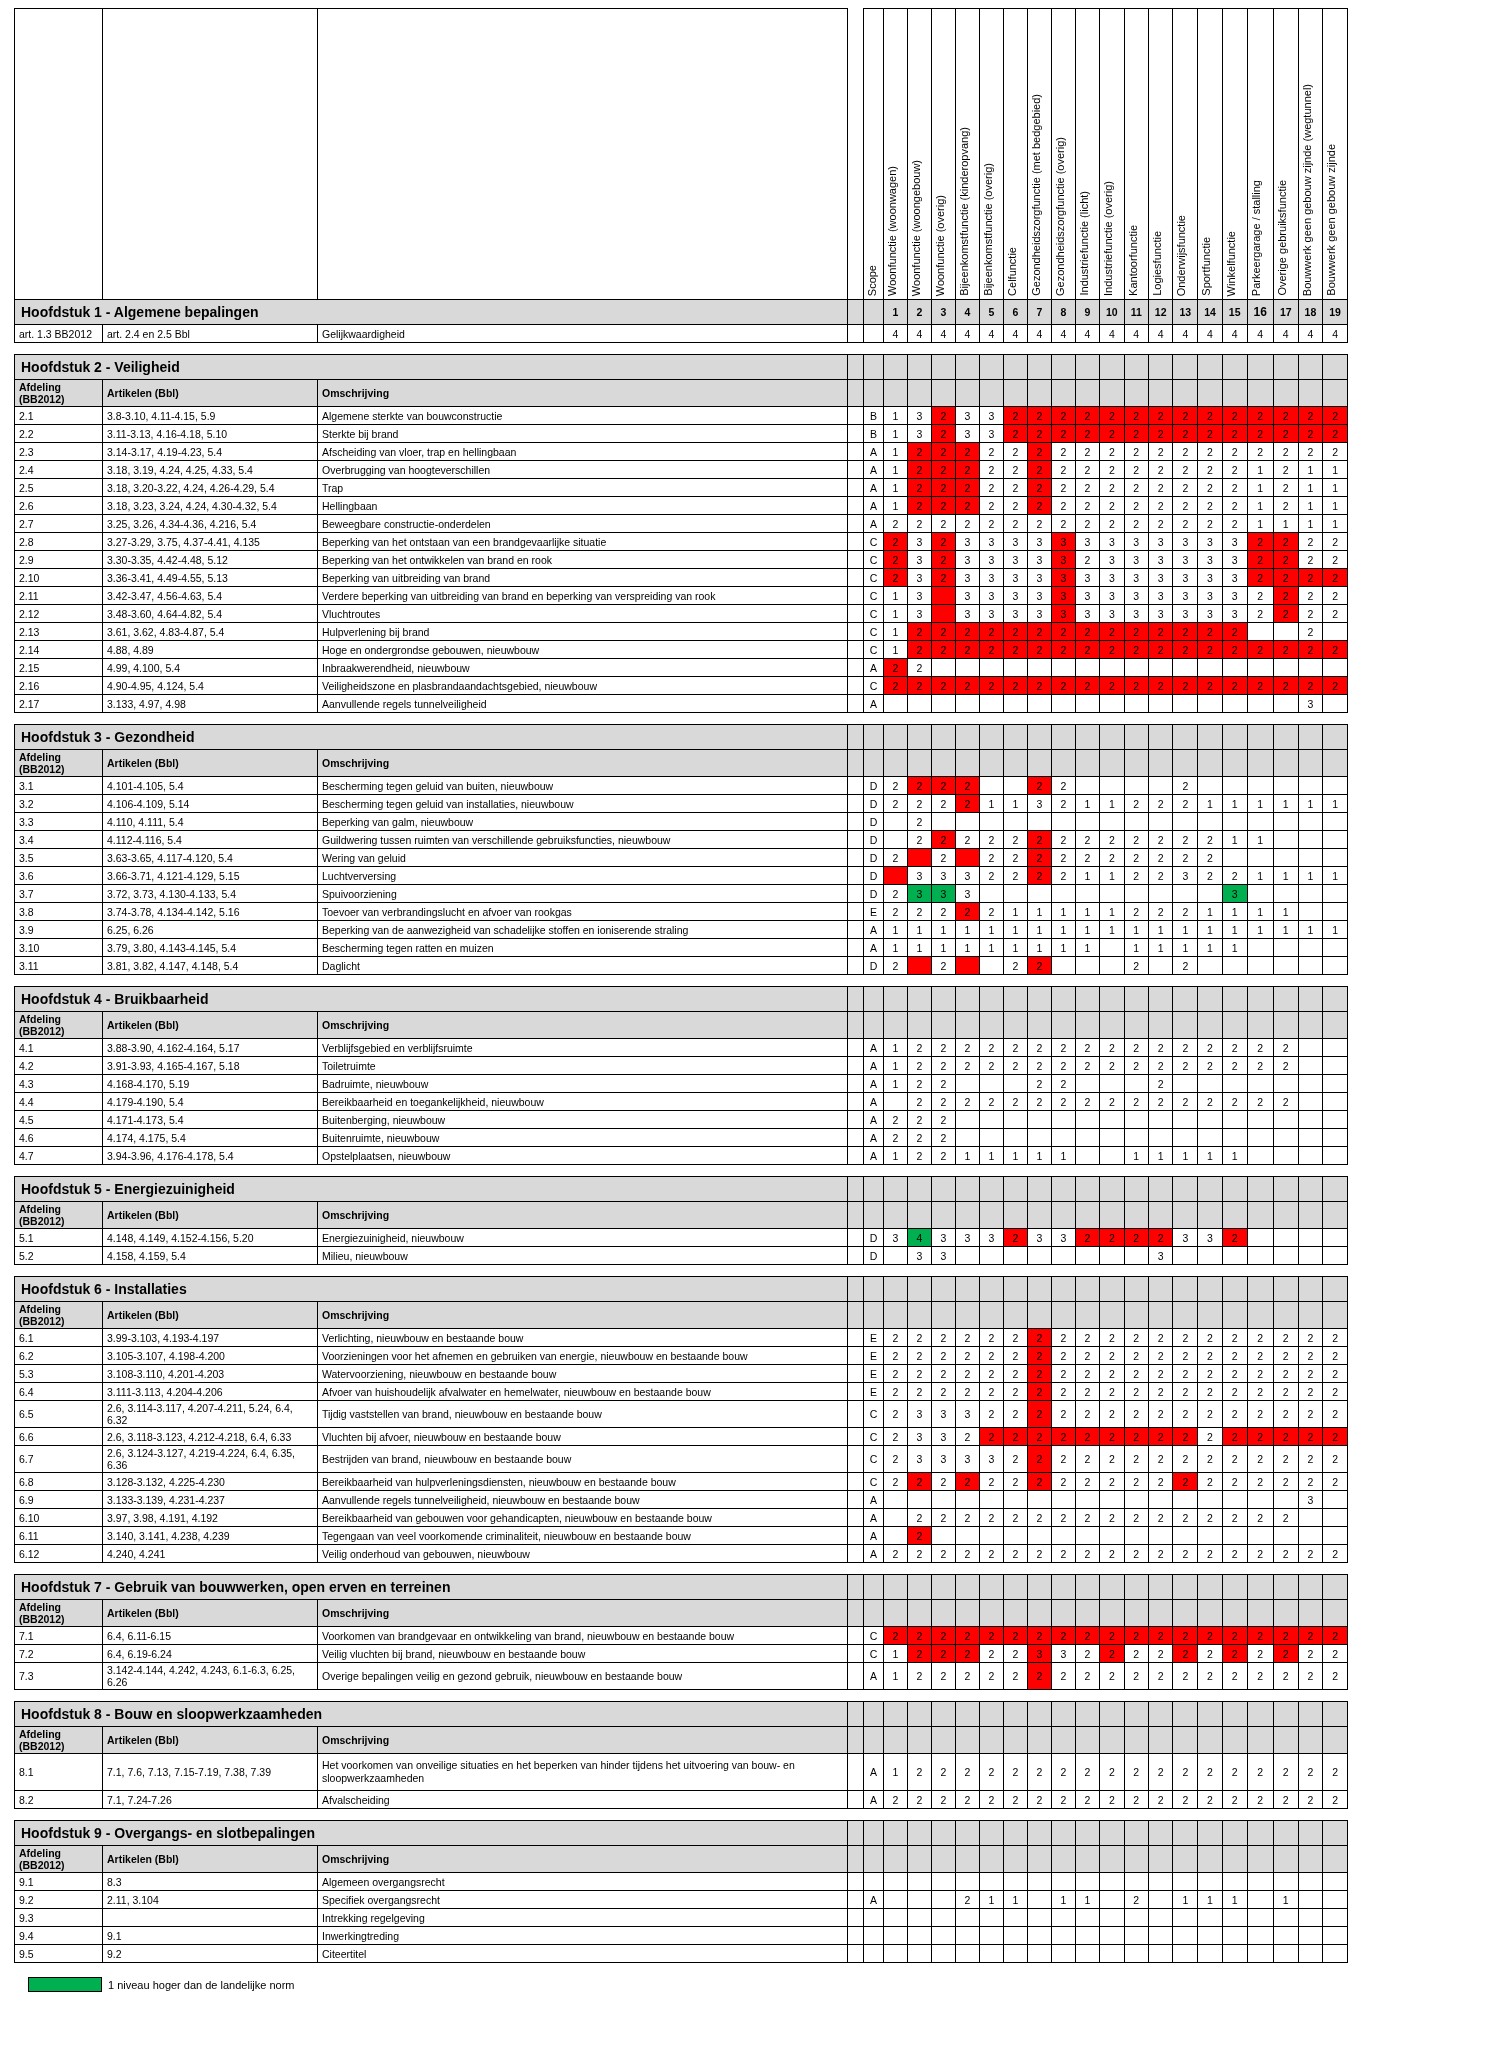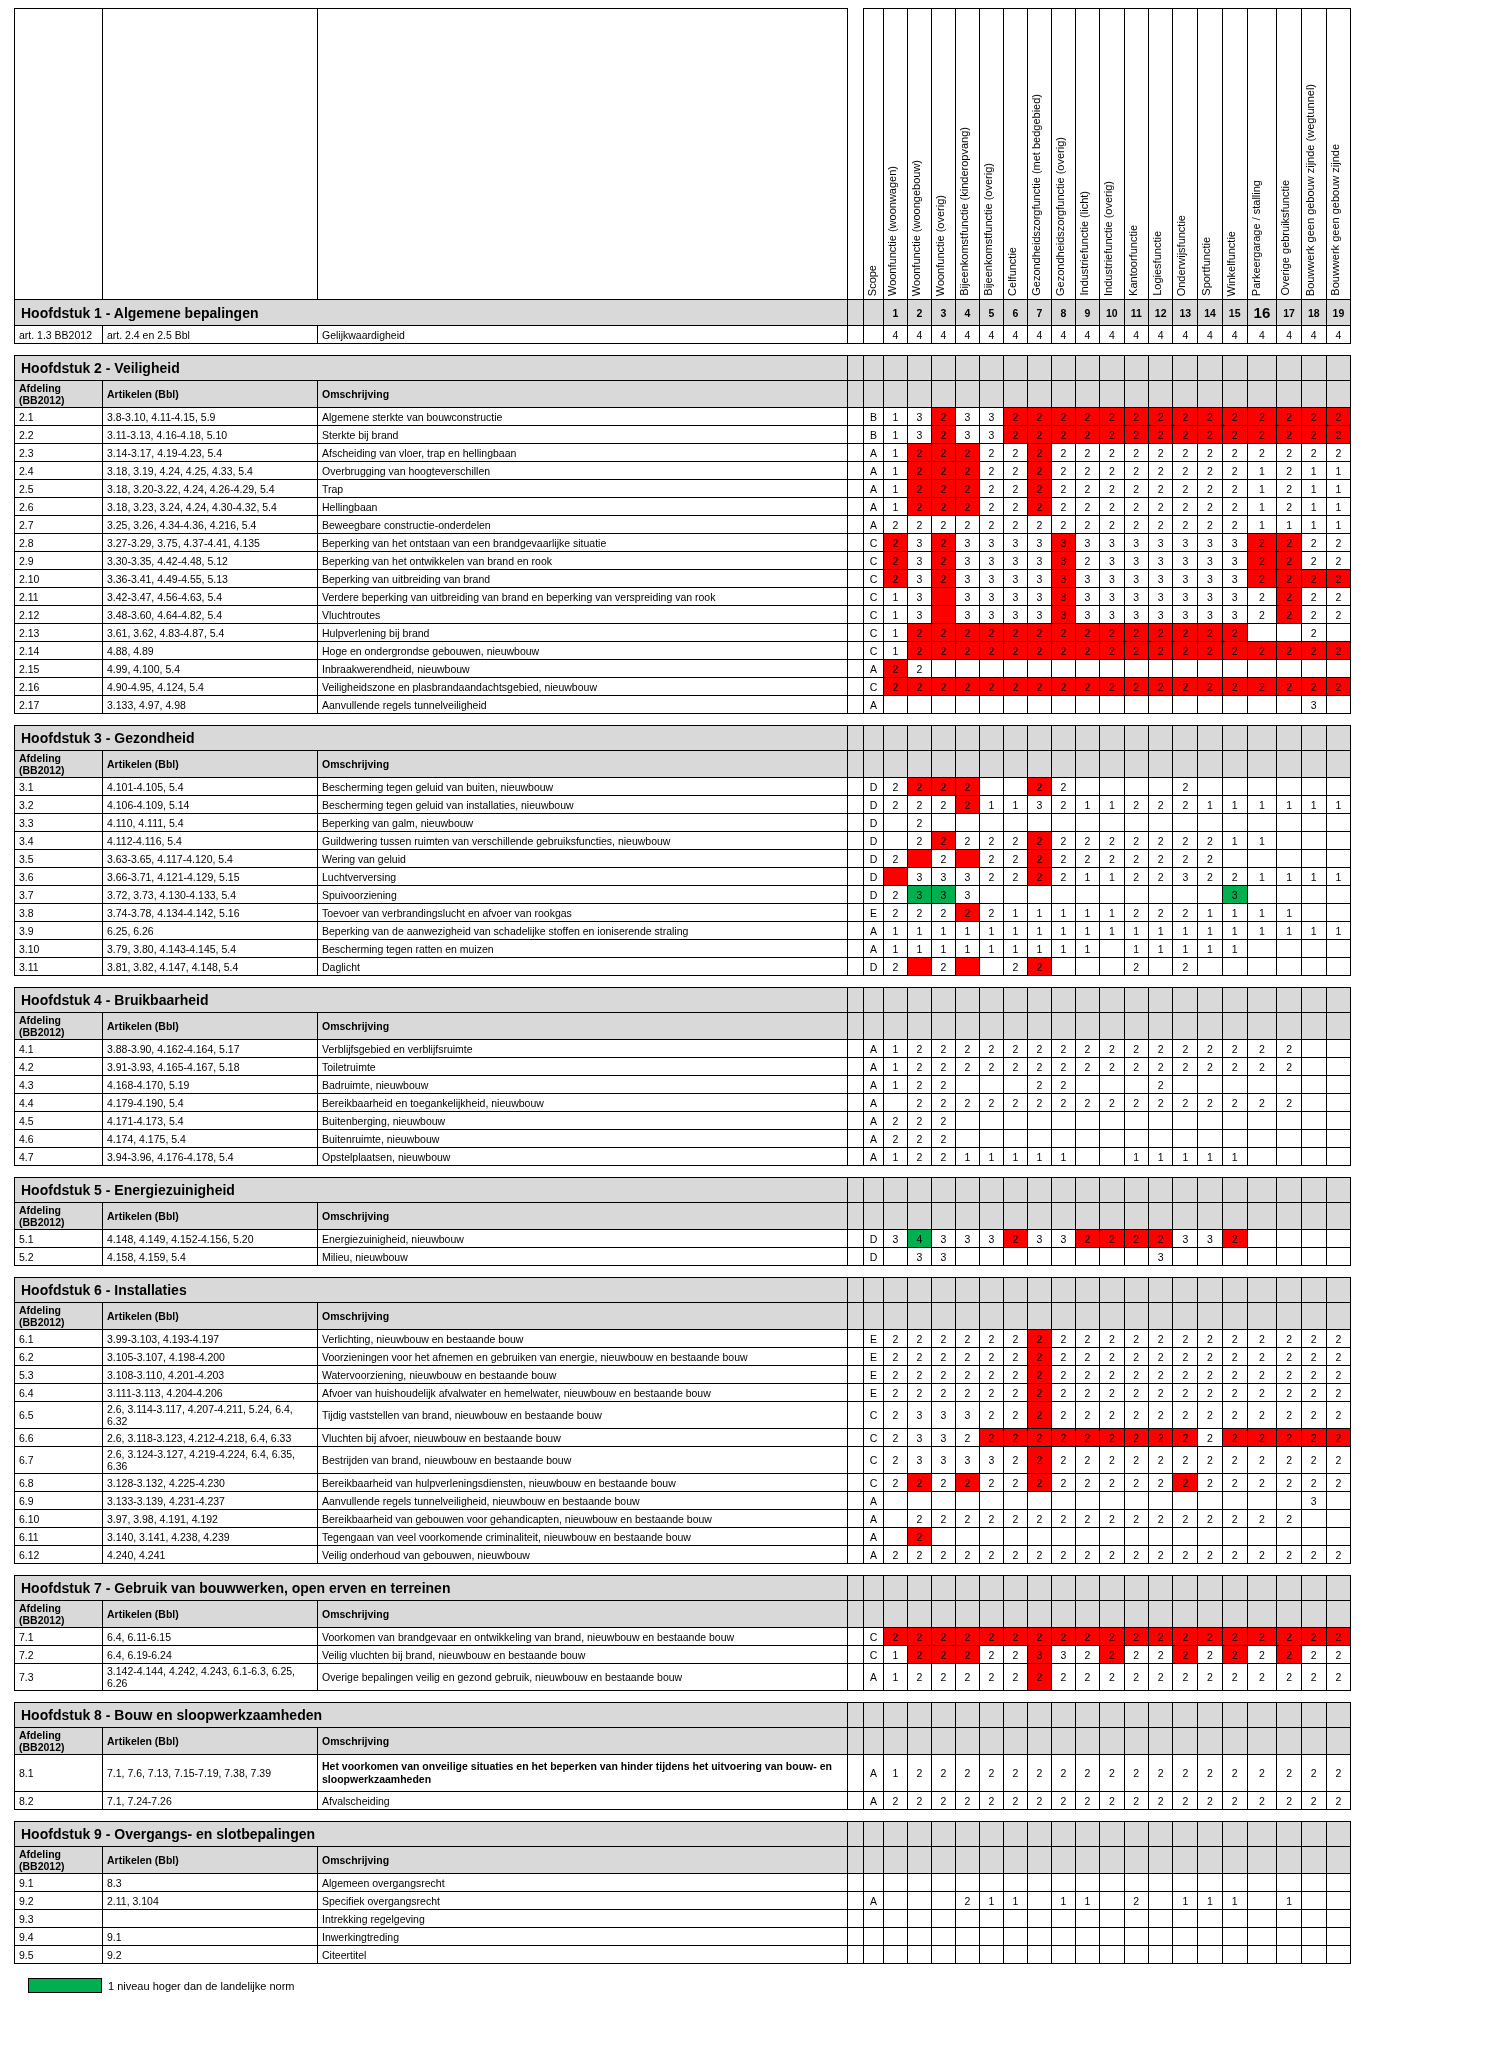--- a/index.html
+++ b/index.html
@@ -145,21 +145,21 @@
             <td class="cell" style="text-align: center; font-weight: bold; font-size: 10.5px;">6</td>
             <td class="cell" style="text-align: center; font-weight: bold; font-size: 10.5px;">7</td>
             <td class="cell" style="text-align: center; font-weight: bold; font-size: 10.5px;">8</td>
             <td class="cell" style="text-align: center; font-weight: bold; font-size: 10.5px;">9</td>
             <td class="cell" style="text-align: center; font-weight: bold; font-size: 10.5px;">10</td>
             <td class="cell" style="text-align: center; font-weight: bold; font-size: 10.5px;">11</td>
             <td class="cell" style="text-align: center; font-weight: bold; font-size: 10.5px;">12</td>
             <td class="cell" style="text-align: center; font-weight: bold; font-size: 10.5px;">13</td>
             <td class="cell" style="text-align: center; font-weight: bold; font-size: 10.5px;">14</td>
             <td class="cell" style="text-align: center; font-weight: bold; font-size: 10.5px;">15</td>
-            <td class="cell" style="text-align: right; font-weight: bold; font-size: 15px;">16</td>
+            <td class="cell" style="text-align: right; font-weight: bold; font-size: 12px;">16</td>
             <td class="cell" style="text-align: center; font-weight: bold; font-size: 10.5px;">17</td>
             <td class="cell" style="text-align: center; font-weight: bold; font-size: 10.5px;">18</td>
             <td class="cell" style="text-align: center; font-weight: bold; font-size: 10.5px;">19</td>
           </tr>
           <tr class="row">
             <td>art. 1.3 BB2012</td>
             <td>art. 2.4 en 2.5 Bbl</td>
             <td>Gelijkwaardigheid</td>
             <td class="nogap"></td>
             <td class="scope"></td>
@@ -1902,21 +1902,21 @@
             <td></td>
             <td></td>
             <td></td>
             <td></td>
             <td></td>
             <td></td>
           </tr>
           <tr class="row">
             <td>8.1</td>
             <td>7.1, 7.6, 7.13, 7.15-7.19, 7.38, 7.39</td>
-            <td style="height: 34px; white-space: normal; line-height: 1.25; font-weight: bold;">Het voorkomen van onveilige situaties en het beperken van hinder tijdens het uitvoering van bouw- en sloopwerkzaamheden</td>
+            <td style="height: 34px; white-space: normal; line-height: 1.25;">Het voorkomen van onveilige situaties en het beperken van hinder tijdens het uitvoering van bouw- en sloopwerkzaamheden</td>
             <td class="nogap"></td>
             <td class="scope">A</td>
             <td class="num">1</td>
             <td class="num">2</td>
             <td class="num">2</td>
             <td class="num">2</td>
             <td class="num">2</td>
             <td class="num">2</td>
             <td class="num">2</td>
             <td class="num">2</td>

